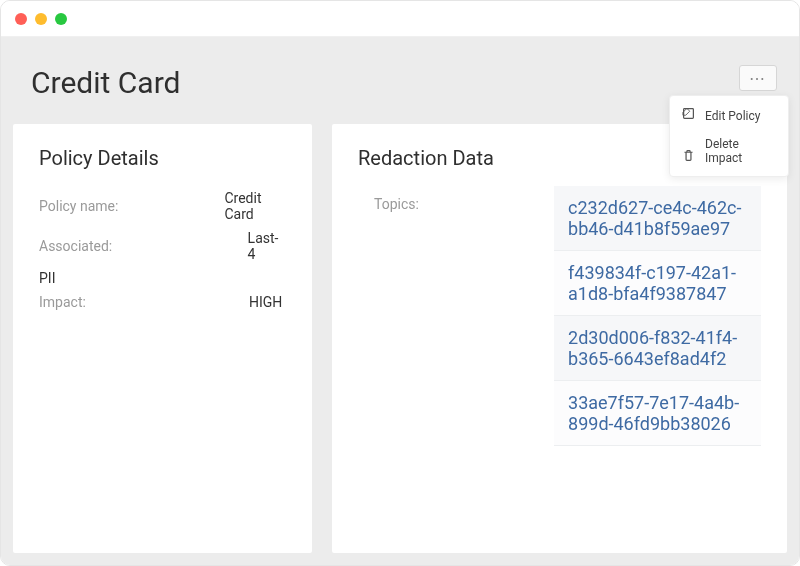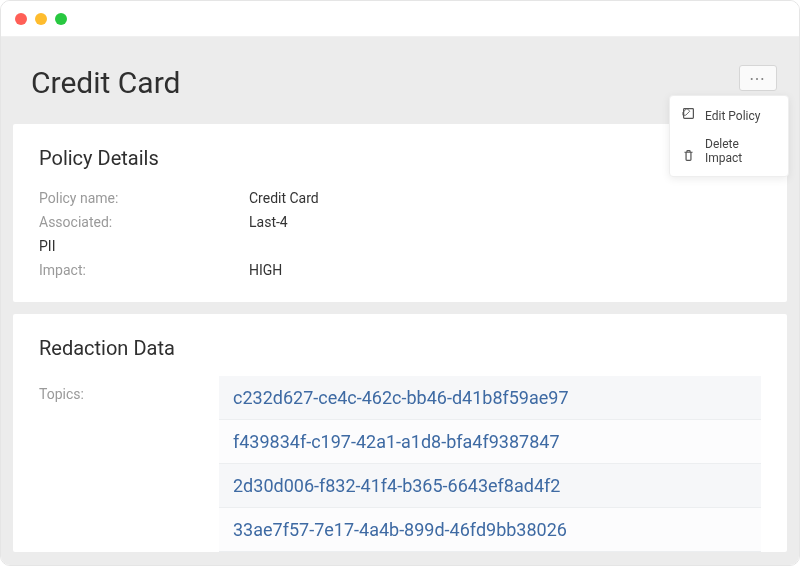--- a/index.html
+++ b/index.html
@@ -94,22 +94,22 @@
       stroke: #555;
       fill: none;
       stroke-width: 1.5;
     }
     .content {
       background: #ececec;
       padding: 0 12px 12px 12px;
       flex: 1;
       overflow: hidden;
       display: flex;
-      flex-direction: column;
-      gap: 12px;
+      flex-direction: row;
+      gap: 20px;
     }
     .card {
       background: #fff;
       border-radius: 2px;
       padding: 22px 26px 20px 26px;
     }
     .card-title {
       font-size: 20px;
       font-weight: 400;
       color: #2f2f2f;
@@ -124,20 +124,21 @@
     .detail-label {
       width: 210px;
       color: #9a9a9a;
     }
     .detail-value {
       color: #333;
     }
     .topics-wrap {
       display: flex;
       gap: 0;
+      margin-left: 16px;
     }
     .topics-label {
       width: 180px;
       color: #9a9a9a;
       font-size: 14px;
       padding-top: 10px;
     }
     .topics-list {
       flex: 1;
       display: flex;

